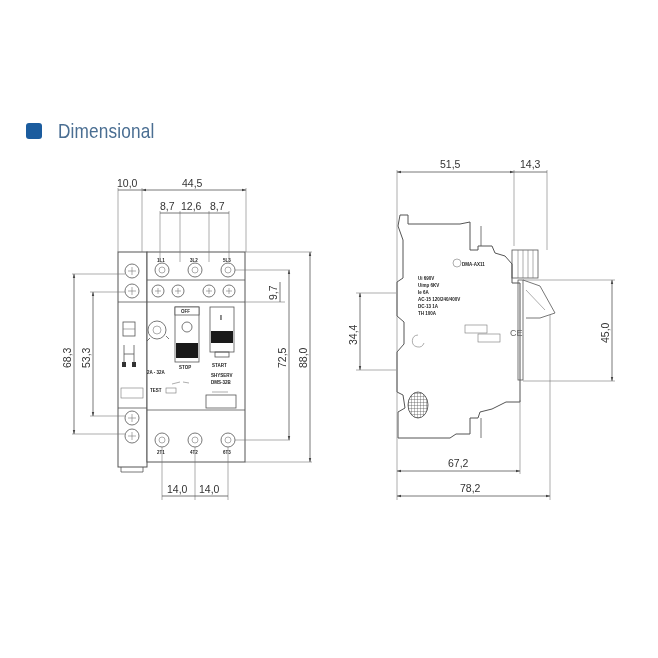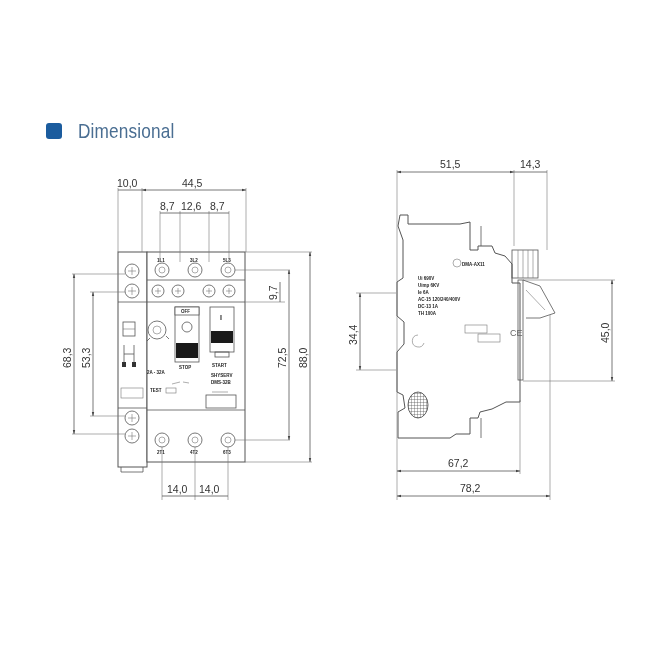--- a/index.html
+++ b/index.html
@@ -1,18 +1,18 @@
 <!DOCTYPE html>
 <html><head>
 <meta charset="utf-8">
 <style>
   html, body { margin:0; padding:0; background:#ffffff; }
   body { width:658px; height:658px; position:relative; overflow:hidden;
          font-family:"Liberation Sans", sans-serif; }
-  .header { position:absolute; left:26px; top:118px; height:26px; display:flex; align-items:center;margin-left:20px; }
+  .header { position:absolute; left:26px; top:118px; height:26px; display:flex; align-items:center; }
   .bullet { width:16px; height:16px; background:#1b5c9e; border-radius:3px; margin-right:16px; }
   .title { font-family:"Liberation Sans", sans-serif; font-size:21px; color:#4a6e92;
            transform:scaleX(0.82); transform-origin:left center; letter-spacing:0.2px; }
   svg { position:absolute; left:0; top:0; }
   .dim { font-family:"Liberation Sans", sans-serif; font-size:10.5px; fill:#333; }
   .lbl { font-family:"Liberation Sans", sans-serif; font-size:4.5px; fill:#222; font-weight:bold; }
   .ln { stroke:#555; stroke-width:0.8; fill:none; }
   .thin { stroke:#777; stroke-width:0.6; fill:none; }
   .body { stroke:#555; stroke-width:1; fill:#fff; }
 </style>

